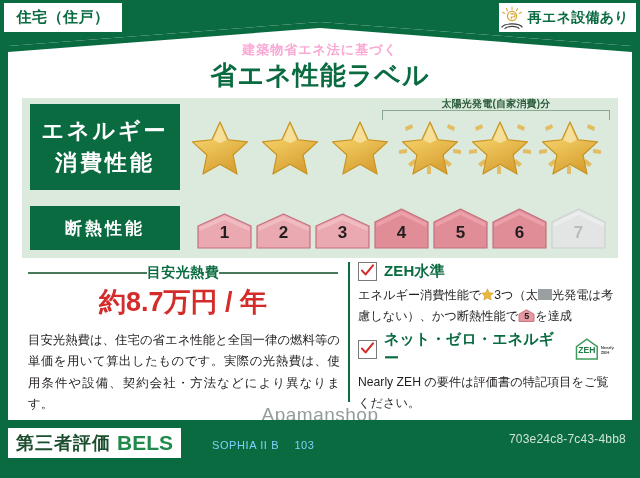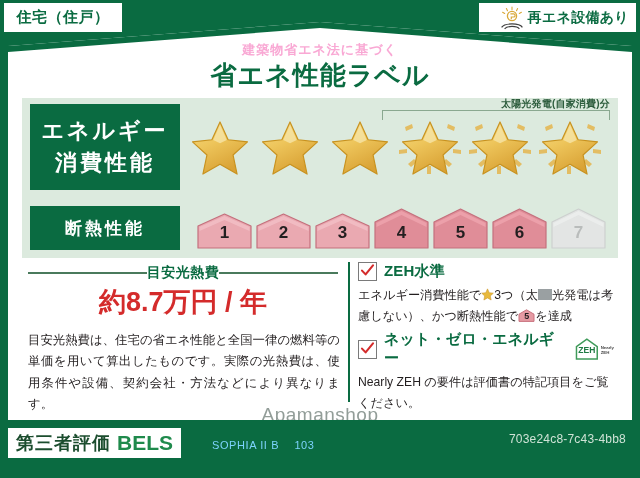--- a/index.html
+++ b/index.html
@@ -13,21 +13,21 @@
 
   
   .topbar{position:absolute;left:0;top:0;width:640px;height:34px;}
   .badge-left{
     position:absolute;left:4px;top:3px;width:118px;height:29px;
     background:#ffffff;display:flex;align-items:center;justify-content:center;
   }
   .badge-left span{font-size:15px;font-weight:bold;color:#0a6b41;letter-spacing:0.5px;}
   .badge-right{
     position:absolute;right:4px;top:3px;height:29px;
-    background:#ffffff;display:flex;align-items:center;padding:0 7px 0 20px;gap:3px;
+    background:#ffffff;display:flex;align-items:center;padding:0 7px 0 0;gap:3px;
   }
   .badge-right .lbl{font-size:14px;font-weight:bold;color:#0a6b41;letter-spacing:0.3px;}
   .sun-ico{width:26px;height:24px;display:block;}
 
   
   .sheet{
     position:absolute;left:8px;top:22px;width:624px;height:398px;
     background:#ffffff;
     clip-path:polygon(0% 24px, 50% 0%, 100% 24px, 100% 100%, 0% 100%);
   }
@@ -66,21 +66,21 @@
   .star-slot{position:absolute;top:0;width:68px;height:82px;}
   .star-svg{position:absolute;left:5px;top:14px;width:58px;height:56px;}
   .spark{position:absolute;left:0;top:8px;width:68px;height:68px;}
 
   .solar-bracket{
     position:absolute;left:382px;top:110px;width:228px;height:10px;
     border-left:1.5px solid #8aa890;border-right:1.5px solid #8aa890;border-top:1.5px solid #8aa890;
     box-sizing:border-box;
   }
   .solar-label{
-    position:absolute;left:382px;top:97px;width:228px;text-align:right;
+    position:absolute;left:382px;top:97px;width:228px;text-align:center;
     font-size:10px;font-weight:bold;color:#2c5c3c;letter-spacing:0.2px;
   }
 
   
   .houses{position:absolute;left:196px;top:206px;width:412px;height:46px;}
   .house{
     position:absolute;top:0;width:57px;height:44px;
     display:flex;align-items:flex-end;justify-content:center;
   }
   .house .hsvg{position:absolute;left:0;bottom:0;width:57px;height:44px;}

